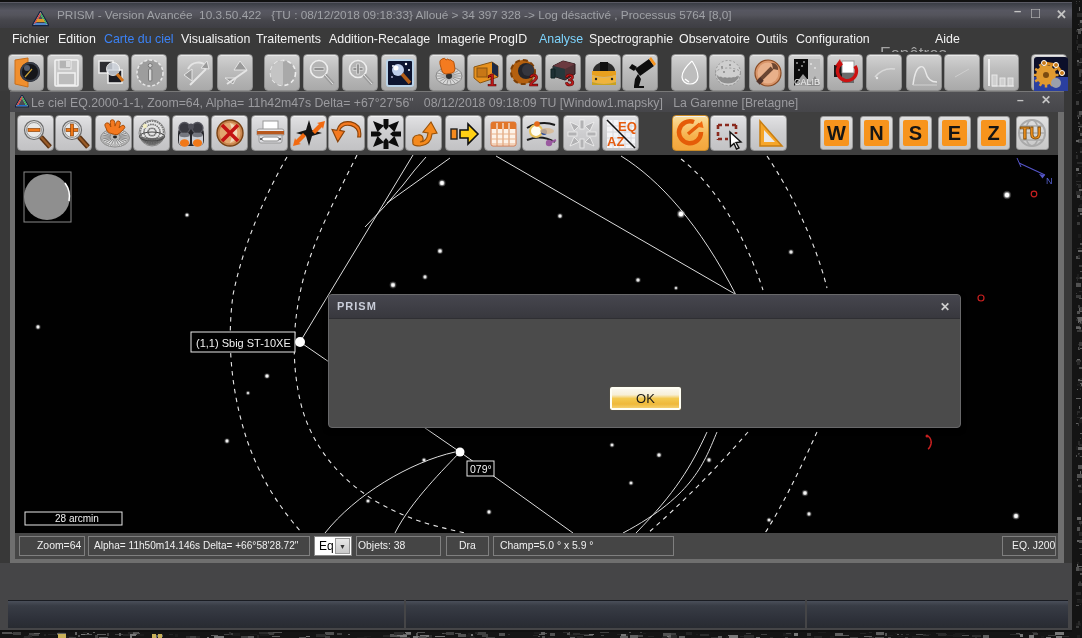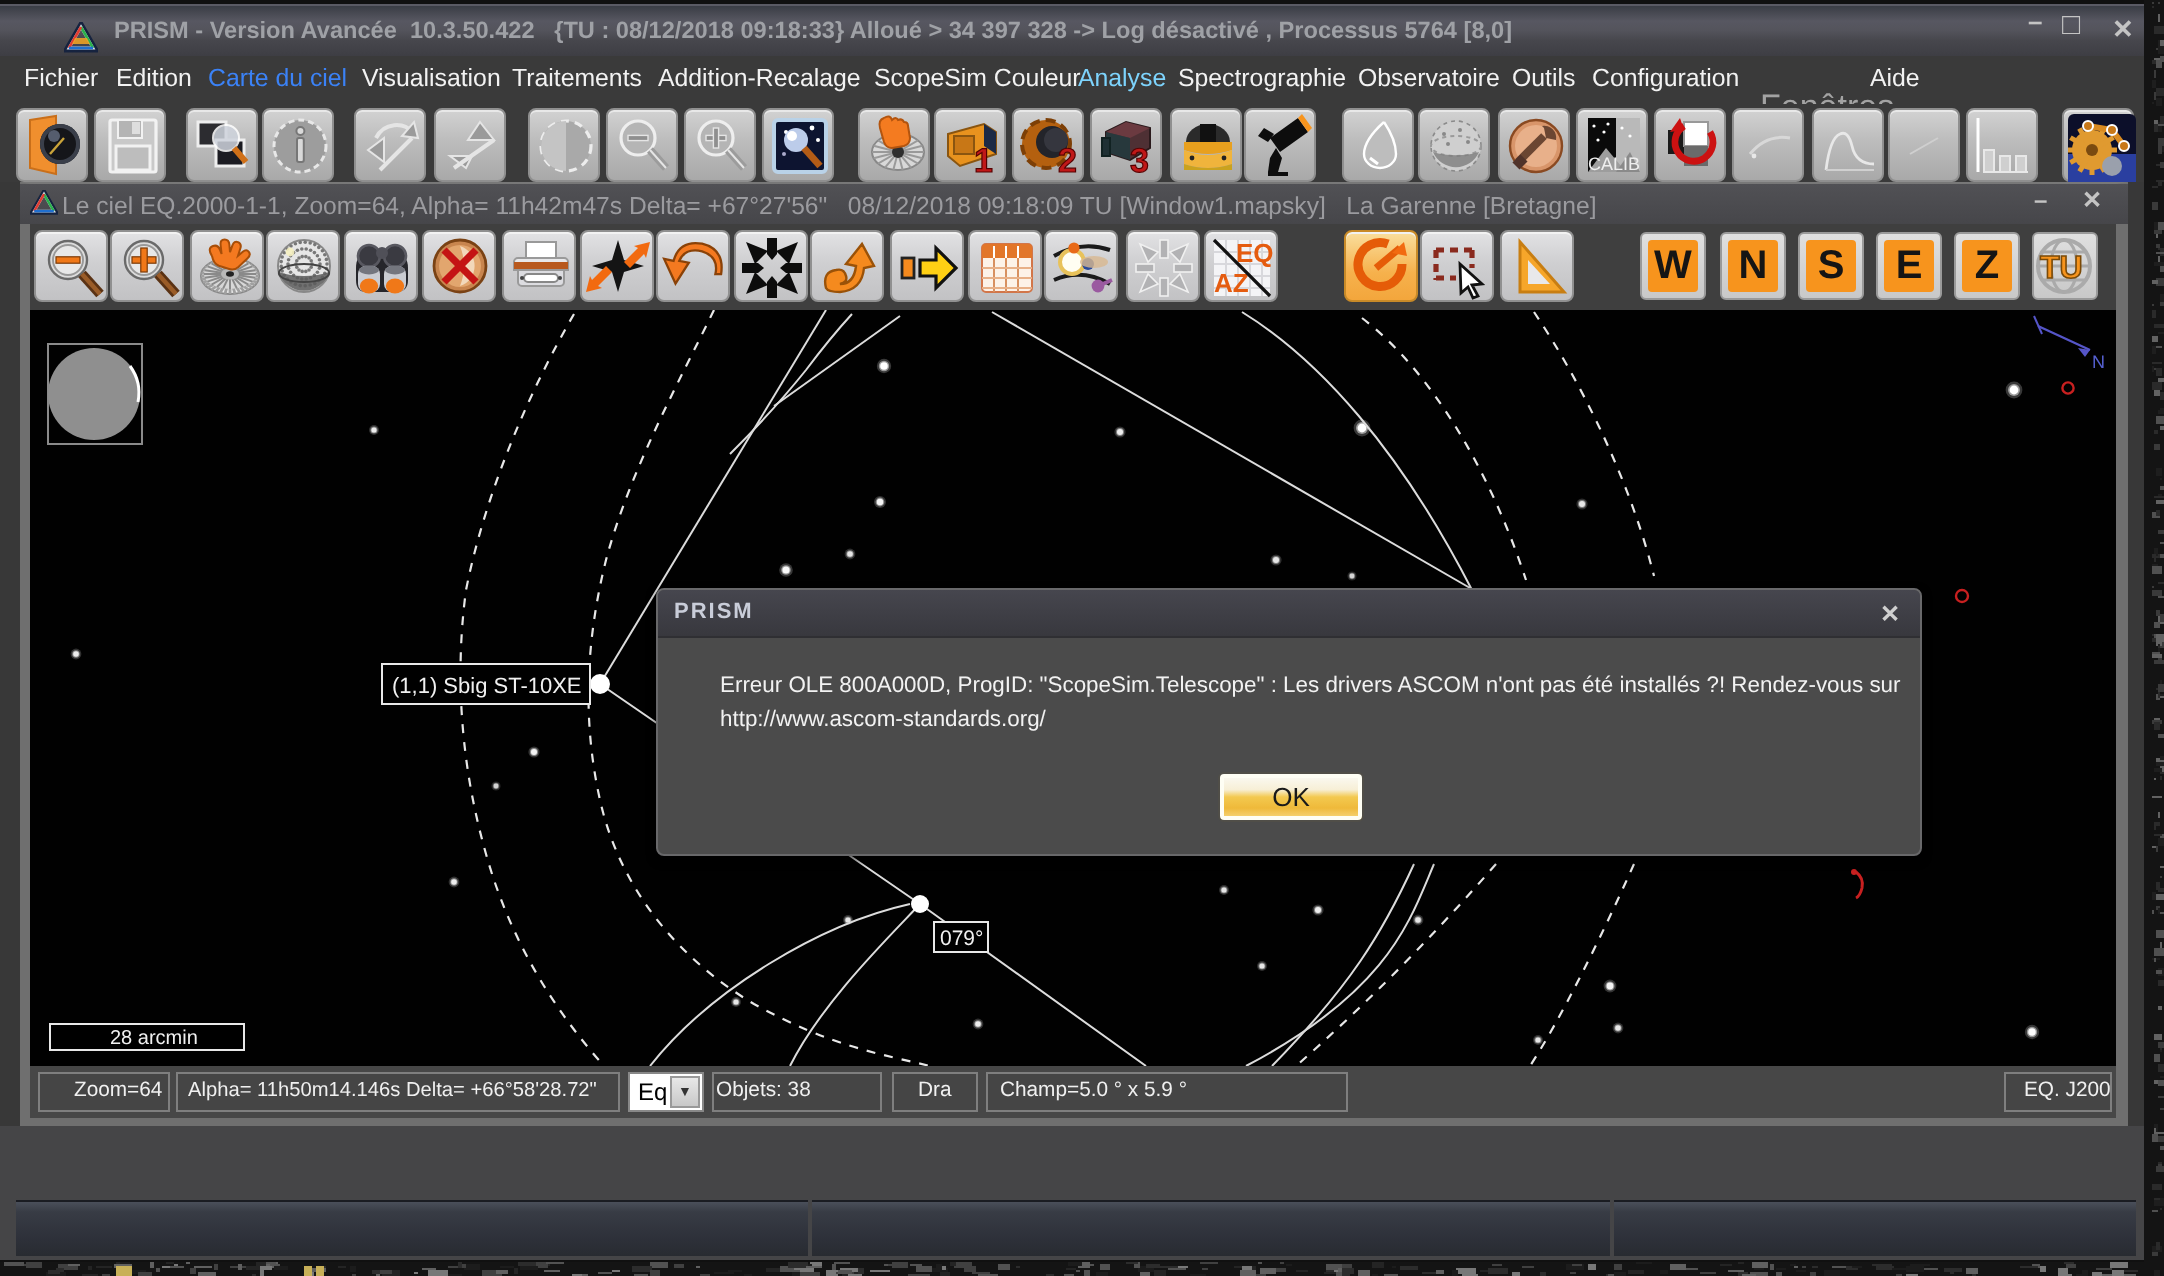--- a/index.html
+++ b/index.html
@@ -1,18 +1,18 @@
 <!DOCTYPE html>
 <html><head><meta charset="utf-8"><style>
 *{margin:0;padding:0;box-sizing:border-box}
 html,body{width:1082px;height:638px;overflow:hidden;background:#101010;font-family:"Liberation Sans",sans-serif}
 #app{position:absolute;left:0;top:0;width:1082px;height:638px}
 .abs{position:absolute}
 #titlebar{left:0;top:2px;width:1072px;height:26px;background:linear-gradient(180deg,#3a3d45 0%,#575761 30%,#54545c 48%,#46464c 70%,#3e3e44 100%);border-top:1px solid #5a5a64}
-#title-text{position:absolute;left:57px;top:8px;font-size:11.8px;font-weight:bold;color:#9fa1a6;white-space:nowrap}
+#title-text{position:absolute;left:57px;top:8px;font-size:11.8px;font-weight:normal;color:#9fa1a6;white-space:nowrap}
 .wctl{position:absolute;color:#c4c4c4;font-weight:bold;font-size:13px;top:7px}
 #menubar{left:0;top:28px;width:1072px;height:24px;background:#3a3a3a}
 #toolbar1{left:0;top:52px;width:1072px;height:39px;background:#3a3a3a}
 .tb{position:absolute;width:36px;height:37px;border-radius:4px;background:linear-gradient(180deg,#d2d2d2 0%,#bebebe 40%,#a9a9a9 100%);border:1px solid #8f8f8f;box-shadow:inset 0 1px 0 #e8e8e8}
 .tb svg,.tb2 svg{position:absolute;left:2px;top:2px}
 #childwin{left:10px;top:91px;width:1054px;height:472px;background:#3f3f3f;border-left:5px solid #6f6f6f;border-right:6px solid #6f6f6f;border-bottom:4px solid #6f6f6f;border-top:1px solid #787878}
 #ctitle{left:10px;top:92px;width:1054px;height:20px;background:linear-gradient(180deg,#515155,#46464a)}
 #ctitle-text{position:absolute;left:26px;top:3px;font-size:12px;font-weight:bold;color:#9b9b9f;white-space:nowrap}
 #toolbar2{left:15px;top:112px;width:1043px;height:43px;background:#3f3f3f}
 .tb2{position:absolute;width:37px;height:36px;border-radius:4px;background:linear-gradient(180deg,#e2e2e4 0%,#cfcfd1 45%,#c2c2c4 100%);border:1px solid #909090;box-shadow:inset 0 1px 0 #f2f2f2}
@@ -46,21 +46,21 @@
 <span class="wctl" style="left:1031px;top:4px;font-size:15px">□︎</span>
 <span class="wctl" style="left:1056px">✕</span>
 <div id="menubar" class="abs"></div>
 <div class="abs" style="left:0;top:28px;width:1076px;height:24px">
       <span style="position:absolute;left:12px;top:4px;font-size:12.4px;color:#f2f2f2;white-space:nowrap">Fichier</span>
       <span style="position:absolute;left:58px;top:4px;font-size:12.4px;color:#f2f2f2;white-space:nowrap">Edition</span>
       <span style="position:absolute;left:104px;top:4px;font-size:12.4px;color:#3b82f6;white-space:nowrap">Carte du ciel</span>
       <span style="position:absolute;left:181px;top:4px;font-size:12.4px;color:#f2f2f2;white-space:nowrap">Visualisation</span>
       <span style="position:absolute;left:256px;top:4px;font-size:12.4px;color:#f2f2f2;white-space:nowrap">Traitements</span>
       <span style="position:absolute;left:329px;top:4px;font-size:12.4px;color:#f2f2f2;white-space:nowrap">Addition-Recalage</span>
-      <span style="position:absolute;left:437px;top:4px;font-size:12.4px;color:#f2f2f2;white-space:nowrap">ScopeSim Couleur</span>
+      <span style="position:absolute;left:437px;top:4px;font-size:12.4px;color:#f2f2f2;white-space:nowrap">Imagerie ProgID</span>
       <span style="position:absolute;left:539px;top:4px;font-size:12.4px;color:#7dd3fc;white-space:nowrap">Analyse</span>
       <span style="position:absolute;left:589px;top:4px;font-size:12.4px;color:#f2f2f2;white-space:nowrap">Spectrographie</span>
       <span style="position:absolute;left:679px;top:4px;font-size:12.4px;color:#f2f2f2;white-space:nowrap">Observatoire</span>
       <span style="position:absolute;left:756px;top:4px;font-size:12.4px;color:#f2f2f2;white-space:nowrap">Outils</span>
       <span style="position:absolute;left:796px;top:4px;font-size:12.4px;color:#f2f2f2;white-space:nowrap">Configuration</span>
       <span style="position:absolute;left:880px;top:16px;font-size:17px;color:#a3a3a3;white-space:nowrap">Fenêtres</span>
       <span style="position:absolute;left:935px;top:4px;font-size:12.4px;color:#f2f2f2;white-space:nowrap">Aide</span>
     </div>
 <div id="toolbar1" class="abs"></div>
 <div class="abs" style="left:0;top:52px;width:1076px;height:39px">
@@ -787,21 +787,20 @@
 <circle cx="966" cy="143" r="3" fill="none" stroke="#c82020" stroke-width="1.2"></circle>
 <circle cx="1019" cy="39" r="2.8" fill="none" stroke="#c82020" stroke-width="1.2"></circle>
 <path d="M913 281 q4 3 3 8 q-1 4 -3 5" stroke="#c82020" stroke-width="1.5" fill="none"></path>
 <circle cx="912" cy="281" r="1.5" fill="#c82020"></circle>
 </svg></div>
 <div id="dlg" class="abs">
 <div id="dlgtitle">
         <b>PRISM</b>
         <span id="dlgx">✕</span>
       </div>
-<div id="dlgtext"><span style="white-space:nowrap">Erreur OLE 800A000D, ProgID: "ScopeSim.Telescope" : Les drivers ASCOM n'ont pas été installés ?! Rendez-vous sur</span><br>http://www.ascom-standards.org/</div>
 <div id="okbtn">OK</div>
 </div>
 <div id="statusbar" class="abs"></div>
 <div class="abs" style="left:15px;top:533px;width:1043px;height:26px">
       <div class="sc" style="left:4px;width:66px;padding-left:17px;">Zoom=64</div>
       <div class="sc" style="left:73px;width:222px;padding-left:5px;font-size:10.1px;">Alpha= 11h50m14.146s Delta= +66°58'28.72"</div>
       <div class="sc" style="left:341px;width:85px;padding-left:1px;">Objets: 38</div>
       <div class="sc" style="left:431px;width:43px;padding-left:12px;">Dra</div>
       <div class="sc" style="left:478px;width:181px;padding-left:6px;">Champ=5.0 ° x 5.9 °</div>
       <div class="sc" style="left:987px;width:54px;padding-left:9px;">EQ. J200</div>

